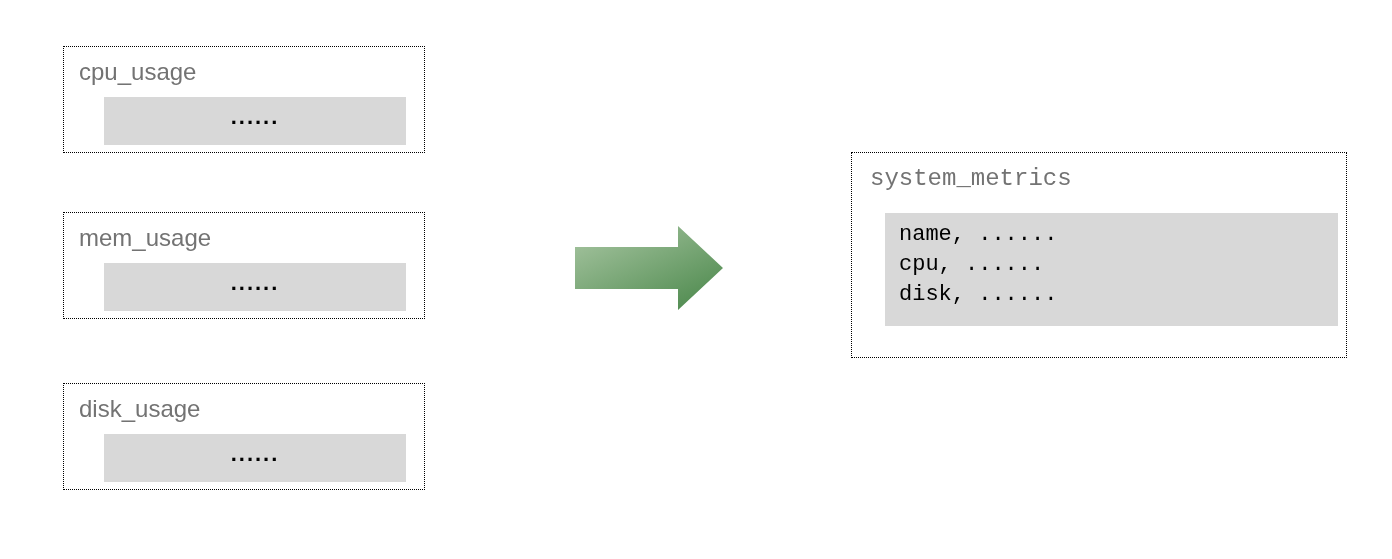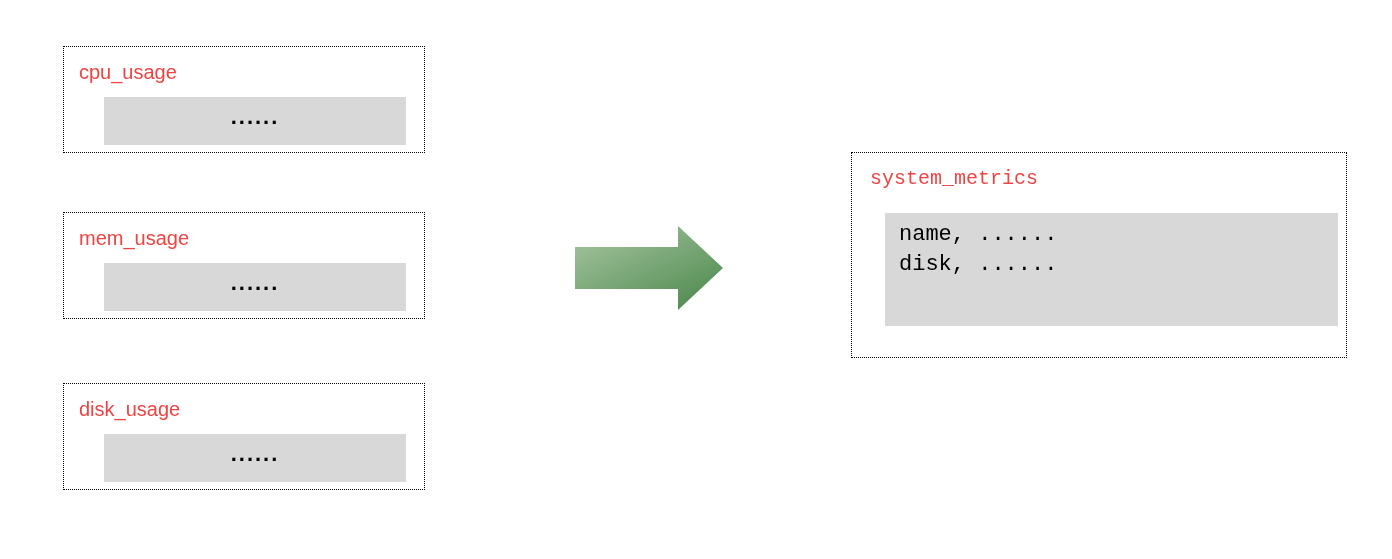--- a/index.html
+++ b/index.html
@@ -19,23 +19,23 @@
   .table-box {
     position: absolute;
     border: 1px dotted #000000;
     background: #ffffff;
     box-sizing: border-box;
   }
   .table-box .table-title {
     position: absolute;
     left: 15px;
     top: 11px;
-    font-size: 20px;
+    font-size: 24px;
     line-height: 28px;
-    color: #ef4444;
+    color: #737373;
     white-space: nowrap;
   }
   .fill-bar {
     position: absolute;
     background: #d8d8d8;
   }
   
   .src-box { left: 63px; width: 362px; height: 107px; }
   .src-box .fill-bar {
     left: 40px;
@@ -117,17 +117,18 @@
         <stop offset="1" stop-color="#4e8a4e"></stop>
       </linearGradient>
     </defs>
     <polygon points="1,22 104,22 104,1 149,43 104,85 104,64 1,64" fill="url(#arrowGrad)"></polygon>
   </svg>
 
   <div class="table-box result-box">
     <div class="table-title">system_metrics</div>
     <div class="fill-bar">
       <div class="field-row">name, ......</div>
+      <div class="field-row">cpu, ......</div>
       <div class="field-row">disk, ......</div>
     </div>
   </div>
 
 </div>
 
 </body></html>

